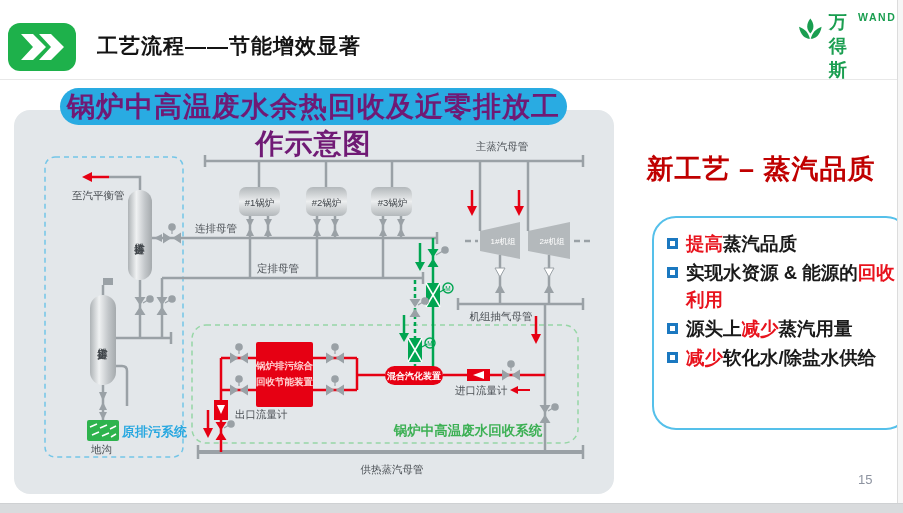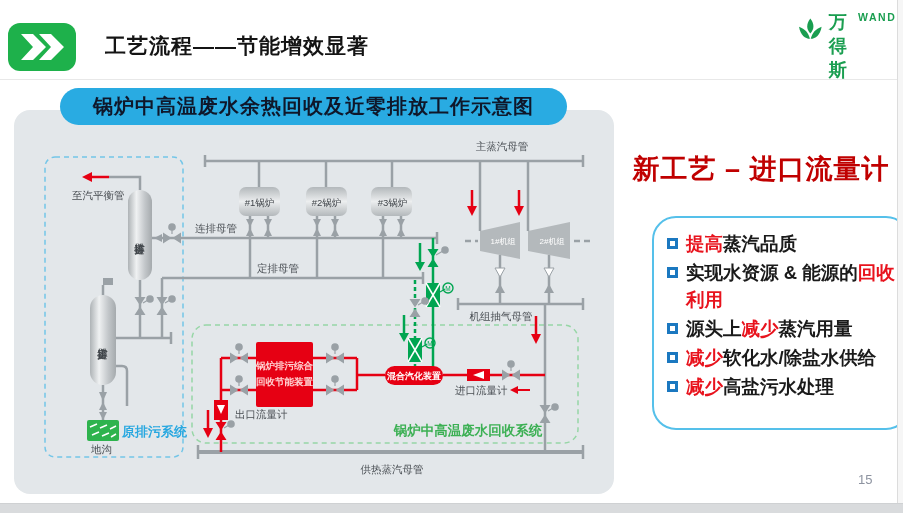--- a/index.html
+++ b/index.html
@@ -5,30 +5,30 @@
   * { margin:0; padding:0; box-sizing:border-box; }
   html,body { width:903px; height:513px; overflow:hidden; }
   body { font-family:"Liberation Sans","DejaVu Sans",sans-serif; background:#ffffff; position:relative; }
 
   .edge-right { position:absolute; right:0; top:0; width:6px; height:513px; background:#f6f6f6; border-left:1px solid #dcdcdc; z-index:40; }
   .edge-bottom { position:absolute; left:0; bottom:0; width:903px; height:10px; background:#d9dbdd; border-top:1px solid #cfd1d3; z-index:41; }
 
   .header-divider { position:absolute; left:0; top:79px; width:903px; height:1px; background:#e8e8e8; }
 
   .badge { position:absolute; left:8px; top:23px; width:68px; height:48px; background:#1eb14b; border-radius:12px; }
-  .page-title { position:absolute; left:97px; top:32px; font-size:21px; font-weight:bold; color:#141414; letter-spacing:1px;margin-left:8px; }
+  .page-title { position:absolute; left:97px; top:32px; font-size:21px; font-weight:bold; color:#141414; letter-spacing:1px; }
 
   .logo { position:absolute; left:796px; top:10px; display:flex; align-items:flex-start; }
   .logo-text { margin-left:4px; display:flex; flex-direction:row; }
   .logo-cn { font-size:18px; font-weight:bold; color:#1a9e50; letter-spacing:2px; }
   .logo-en { font-size:10.5px; font-weight:bold; color:#1a9e50; letter-spacing:1.6px; margin-top:1px; }
 
   .panel { position:absolute; left:14px; top:110px; width:600px; height:384px; background:#e3e7ea; border-radius:16px; }
   .pill { position:absolute; left:60px; top:88px; width:507px; height:37px; background:#29abe2; border-radius:19px;
-          color:#0f172a; font-size:20px; font-weight:bold; text-align:center; line-height:37px; letter-spacing:1px; z-index:5; }
+          color:#701a75; font-size:28px; font-weight:bold; text-align:center; line-height:37px; letter-spacing:1px; z-index:5; }
 
   .diagram-svg { position:absolute; left:0; top:0; width:600px; height:384px; }
 
   .adv-title { position:absolute; left:630px; top:151px; width:262px; text-align:center;
                font-size:27px; font-weight:bold; color:#c00000; letter-spacing:1px; }
   .adv-box { position:absolute; left:630px; top:216px; width:258px; height:214px;
              border:2px solid #55c0ea; border-radius:24px; background:#ffffff; padding:12px 8px 6px 13px;margin-left:22px; }
   .adv-item { display:flex; align-items:flex-start; margin-bottom:2px; }
   .bullet { flex:0 0 auto; width:11px; height:11px; border:3px solid #1b78c0; margin-top:8px; margin-right:8px; }
   .adv-text { font-size:18.5px; font-weight:bold; color:#1a1a1a; line-height:27px; }
@@ -315,41 +315,37 @@
     <text class="lbl" x="378" y="363" text-anchor="middle">供热蒸汽母管</text>
     <text class="lbl" x="221" y="308">出口流量计</text>
     <text class="lbl" x="441" y="284">进口流量计</text>
     <text x="108" y="326" font-size="13" font-weight="bold" fill="#29a8e0">原排污系统</text>
     <text class="lbl" x="77" y="343">地沟</text>
     <text x="454" y="325" text-anchor="middle" font-size="13.5" font-weight="bold" fill="#3cb054">锅炉中高温废水回收系统</text>
   </g>
 </svg>
 </div>
 
-<div class="adv-title">新工艺 – 进口流量计</div>
+<div class="adv-title">新工艺 – 蒸汽品质</div>
 
 <div class="adv-box">
   <div class="adv-item">
     <span class="bullet"></span>
     <span class="adv-text"><span></span><span class="hl">提高</span><span>蒸汽品质</span></span>
   </div>
   <div class="adv-item">
     <span class="bullet"></span>
     <span class="adv-text"><span>实现水资源 &amp; 能源的</span><span class="hl">回收利用</span><span></span></span>
   </div>
   <div class="adv-item">
     <span class="bullet"></span>
     <span class="adv-text"><span>源头上</span><span class="hl">减少</span><span>蒸汽用量</span></span>
   </div>
   <div class="adv-item">
     <span class="bullet"></span>
     <span class="adv-text"><span></span><span class="hl">减少</span><span>软化水/除盐水供给</span></span>
   </div>
-  <div class="adv-item">
-    <span class="bullet"></span>
-    <span class="adv-text"><span></span><span class="hl">减少</span><span>高盐污水处理</span></span>
-  </div>
 </div>
 
 <div class="page-number">15</div>
 
 <div class="edge-right"></div>
 <div class="edge-bottom"></div>
 
 </body></html>

